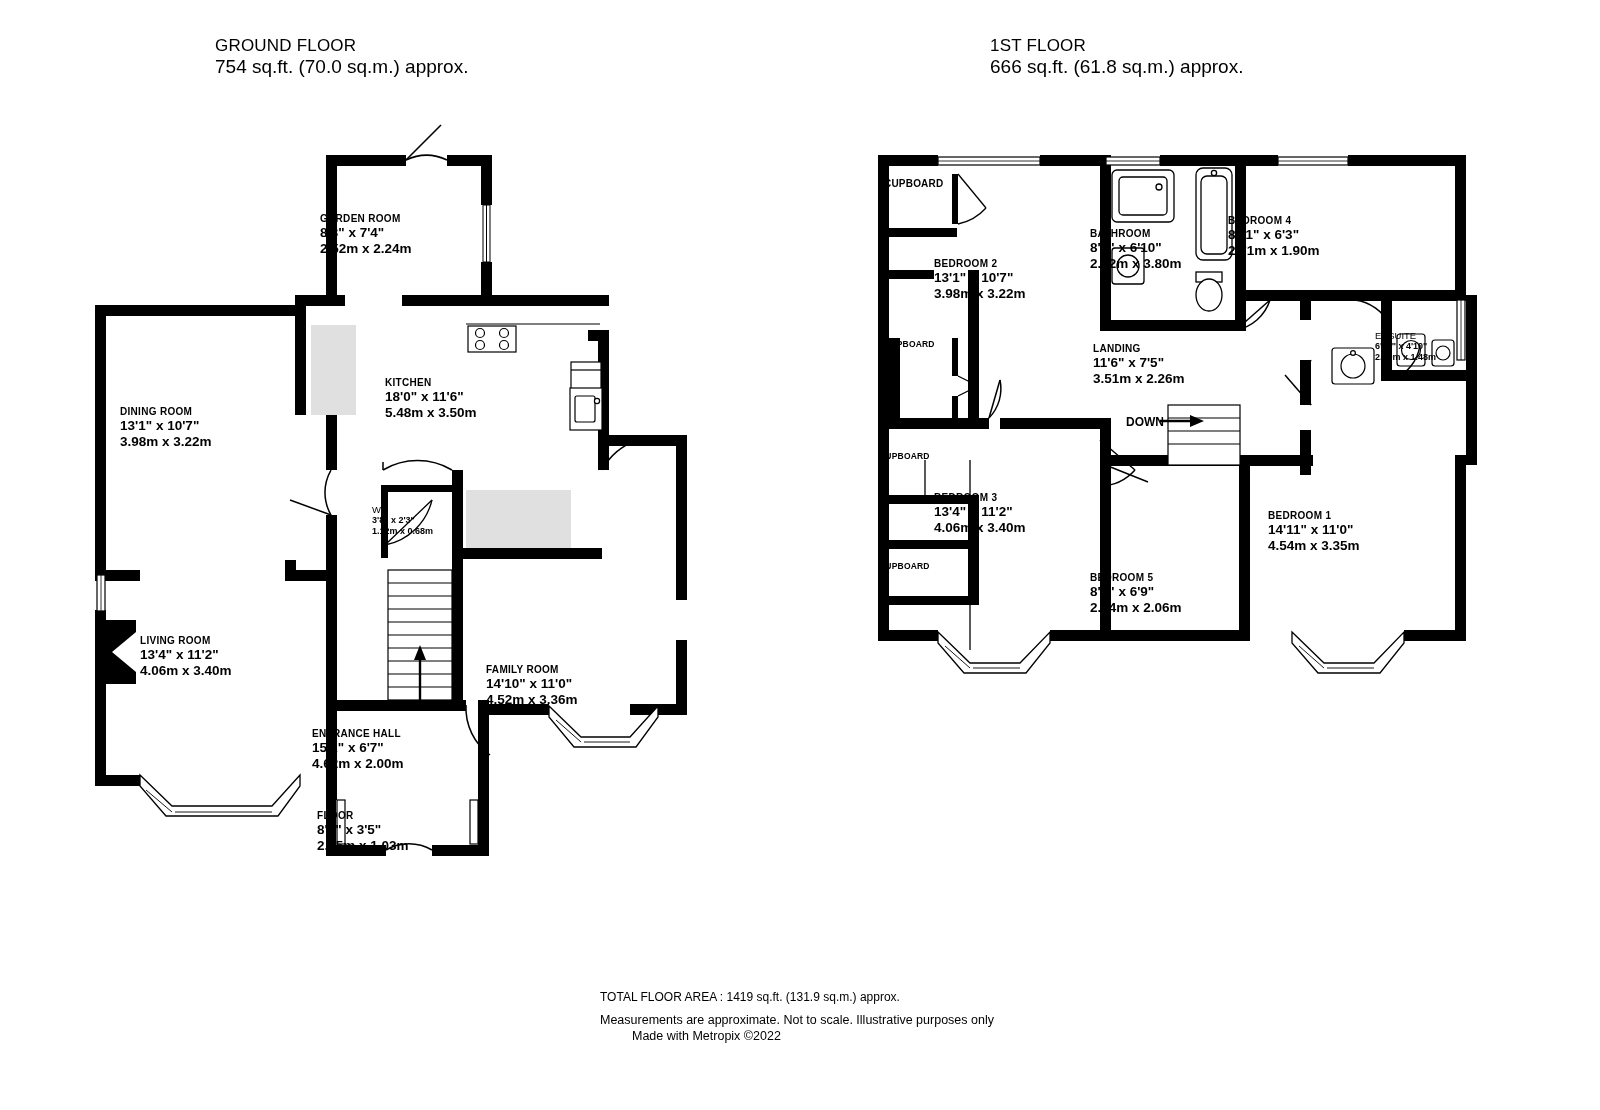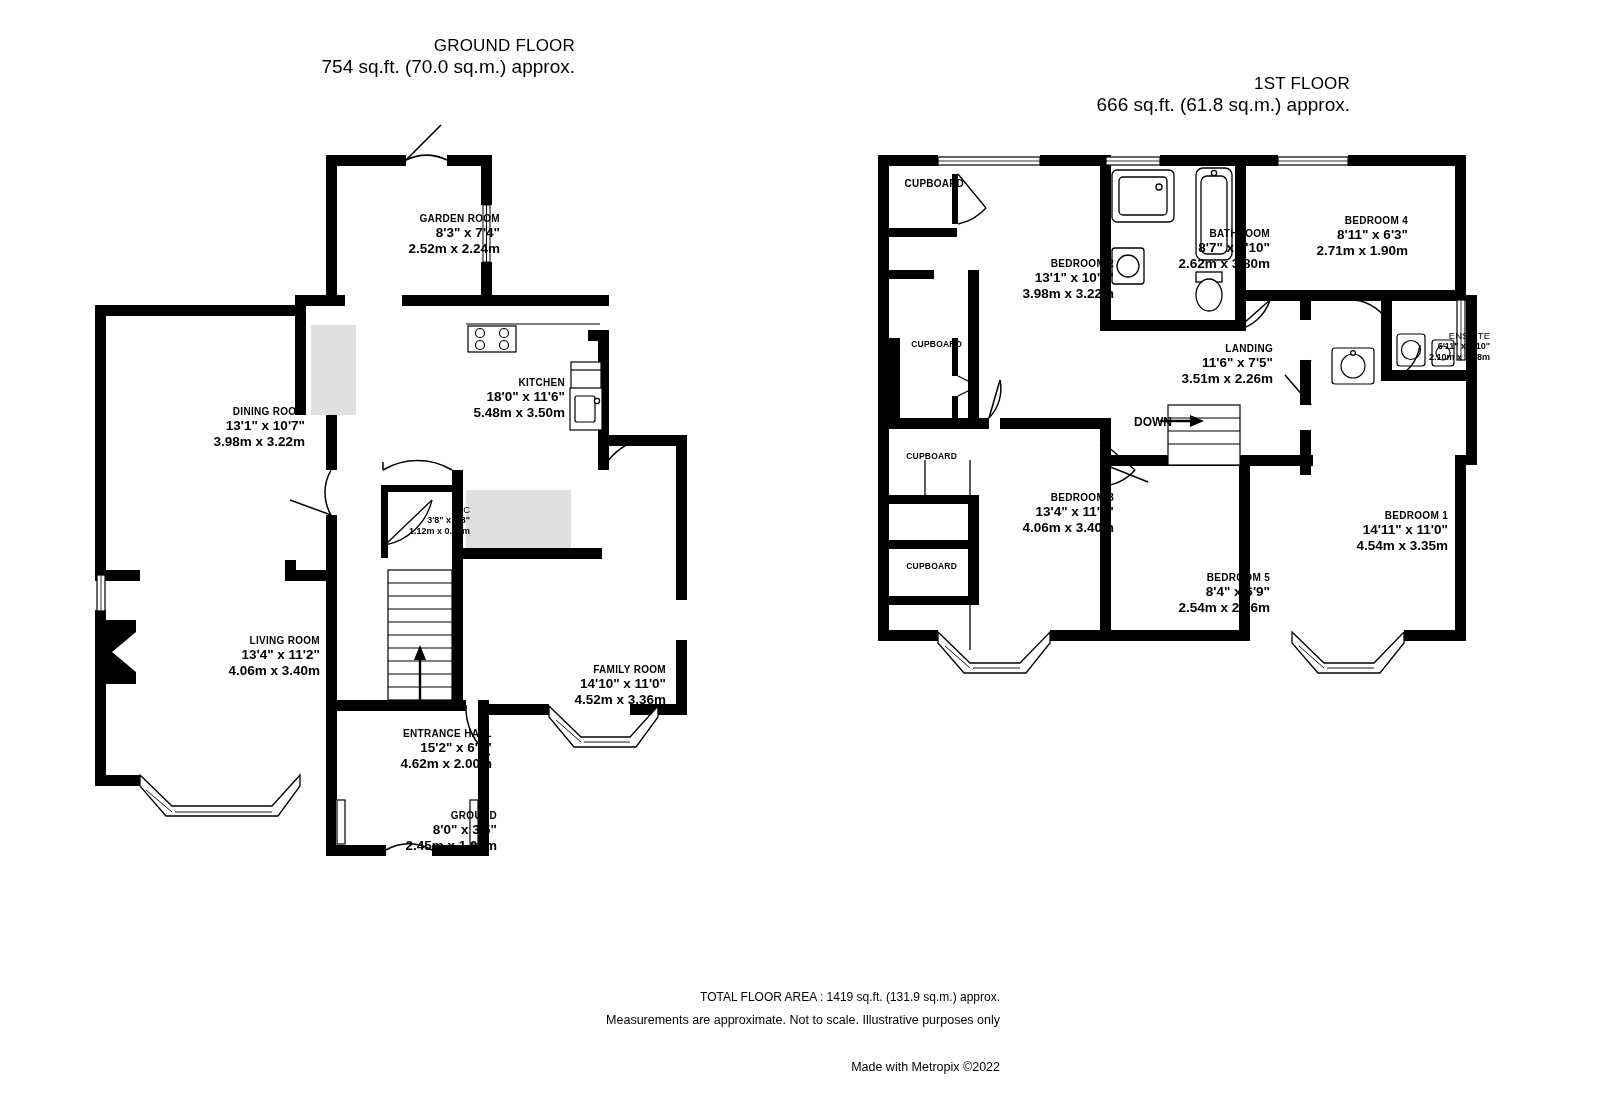--- a/index.html
+++ b/index.html
@@ -23,21 +23,21 @@
   }
   svg.plan {
     position: absolute;
     left: 0; top: 0;
     width: 1600px;
     height: 1110px;
   }
   
   .tbox {
     position: absolute;
-    text-align: right;
+    text-align: left;
     line-height: 1.18;
     white-space: nowrap;
   }
   .floor-title {
     font-size: 17px;
     font-weight: 400;
     letter-spacing: 0.2px;
   }
   .floor-sub {
     font-size: 19px;
@@ -428,21 +428,21 @@
         <line x1="1461" y1="300" x2="1461" y2="360" stroke-width="0.8"></line>
       </g>
     </g>
   </svg>
 
   <div class="tbox" style="left:215px; top:36px; width:360px;">
     <div class="floor-title">GROUND FLOOR</div>
     <div class="floor-sub">754 sq.ft. (70.0 sq.m.) approx.</div>
   </div>
 
-  <div class="tbox" style="left:990px; top:36px; width:360px;margin-top:38px;">
+  <div class="tbox" style="left:990px; top:36px; width:360px;">
     <div class="floor-title">1ST FLOOR</div>
     <div class="floor-sub">666 sq.ft. (61.8 sq.m.) approx.</div>
   </div>
 
   <div class="tbox" style="left:320px; top:213px; width:180px;">
     <div class="room-name">GARDEN ROOM</div>
     <div class="room-dim">8'3"   x 7'4"</div>
     <div class="room-dim">2.52m  x 2.24m</div>
   </div>
 
@@ -476,21 +476,21 @@
     <div class="room-dim">4.52m  x 3.36m</div>
   </div>
 
   <div class="tbox" style="left:312px; top:728px; width:180px;">
     <div class="room-name">ENTRANCE HALL</div>
     <div class="room-dim">15'2"  x 6'7"</div>
     <div class="room-dim">4.62m  x 2.00m</div>
   </div>
 
   <div class="tbox" style="left:317px; top:810px; width:180px;">
-    <div class="room-name">GROUND</div>
+    <div class="room-name">FLOOR</div>
     <div class="room-dim">8'0"  x 3'5"</div>
     <div class="room-dim">2.45m  x 1.03m</div>
   </div>
 
   <div class="tbox" style="left:934px; top:258px; width:180px;">
     <div class="room-name">BEDROOM 2</div>
     <div class="room-dim">13'1"  x 10'7"</div>
     <div class="room-dim">3.98m  x 3.22m</div>
   </div>
 
@@ -538,15 +538,15 @@
 
   <div class="tbox cupboard-label" style="left:884px; top:178px; width:80px;">CUPBOARD</div>
   <div class="tbox tiny-label" style="left:884px; top:339px; width:78px;">CUPBOARD</div>
   <div class="tbox tiny-label" style="left:879px; top:451px; width:78px;">CUPBOARD</div>
   <div class="tbox tiny-label" style="left:879px; top:561px; width:78px;">CUPBOARD</div>
 
   <div class="tbox down-label" style="left:1126px; top:415px; width:46px;">DOWN</div>
 
   <div class="tbox footer-main" style="left:600px; top:990px; width:400px;">TOTAL FLOOR AREA : 1419 sq.ft. (131.9 sq.m.) approx.</div>
   <div class="tbox footer-sub" style="left:600px; top:1013px; width:400px;">Measurements are approximate.  Not to scale.  Illustrative purposes only</div>
-  <div class="tbox footer-sub" style="left:600px; top:1029px; width:400px;margin-top:31px;">Made with Metropix ©2022</div>
+  <div class="tbox footer-sub" style="left:632px; top:1029px; width:400px;">Made with Metropix ©2022</div>
 
 </div>
 
 </body></html>

